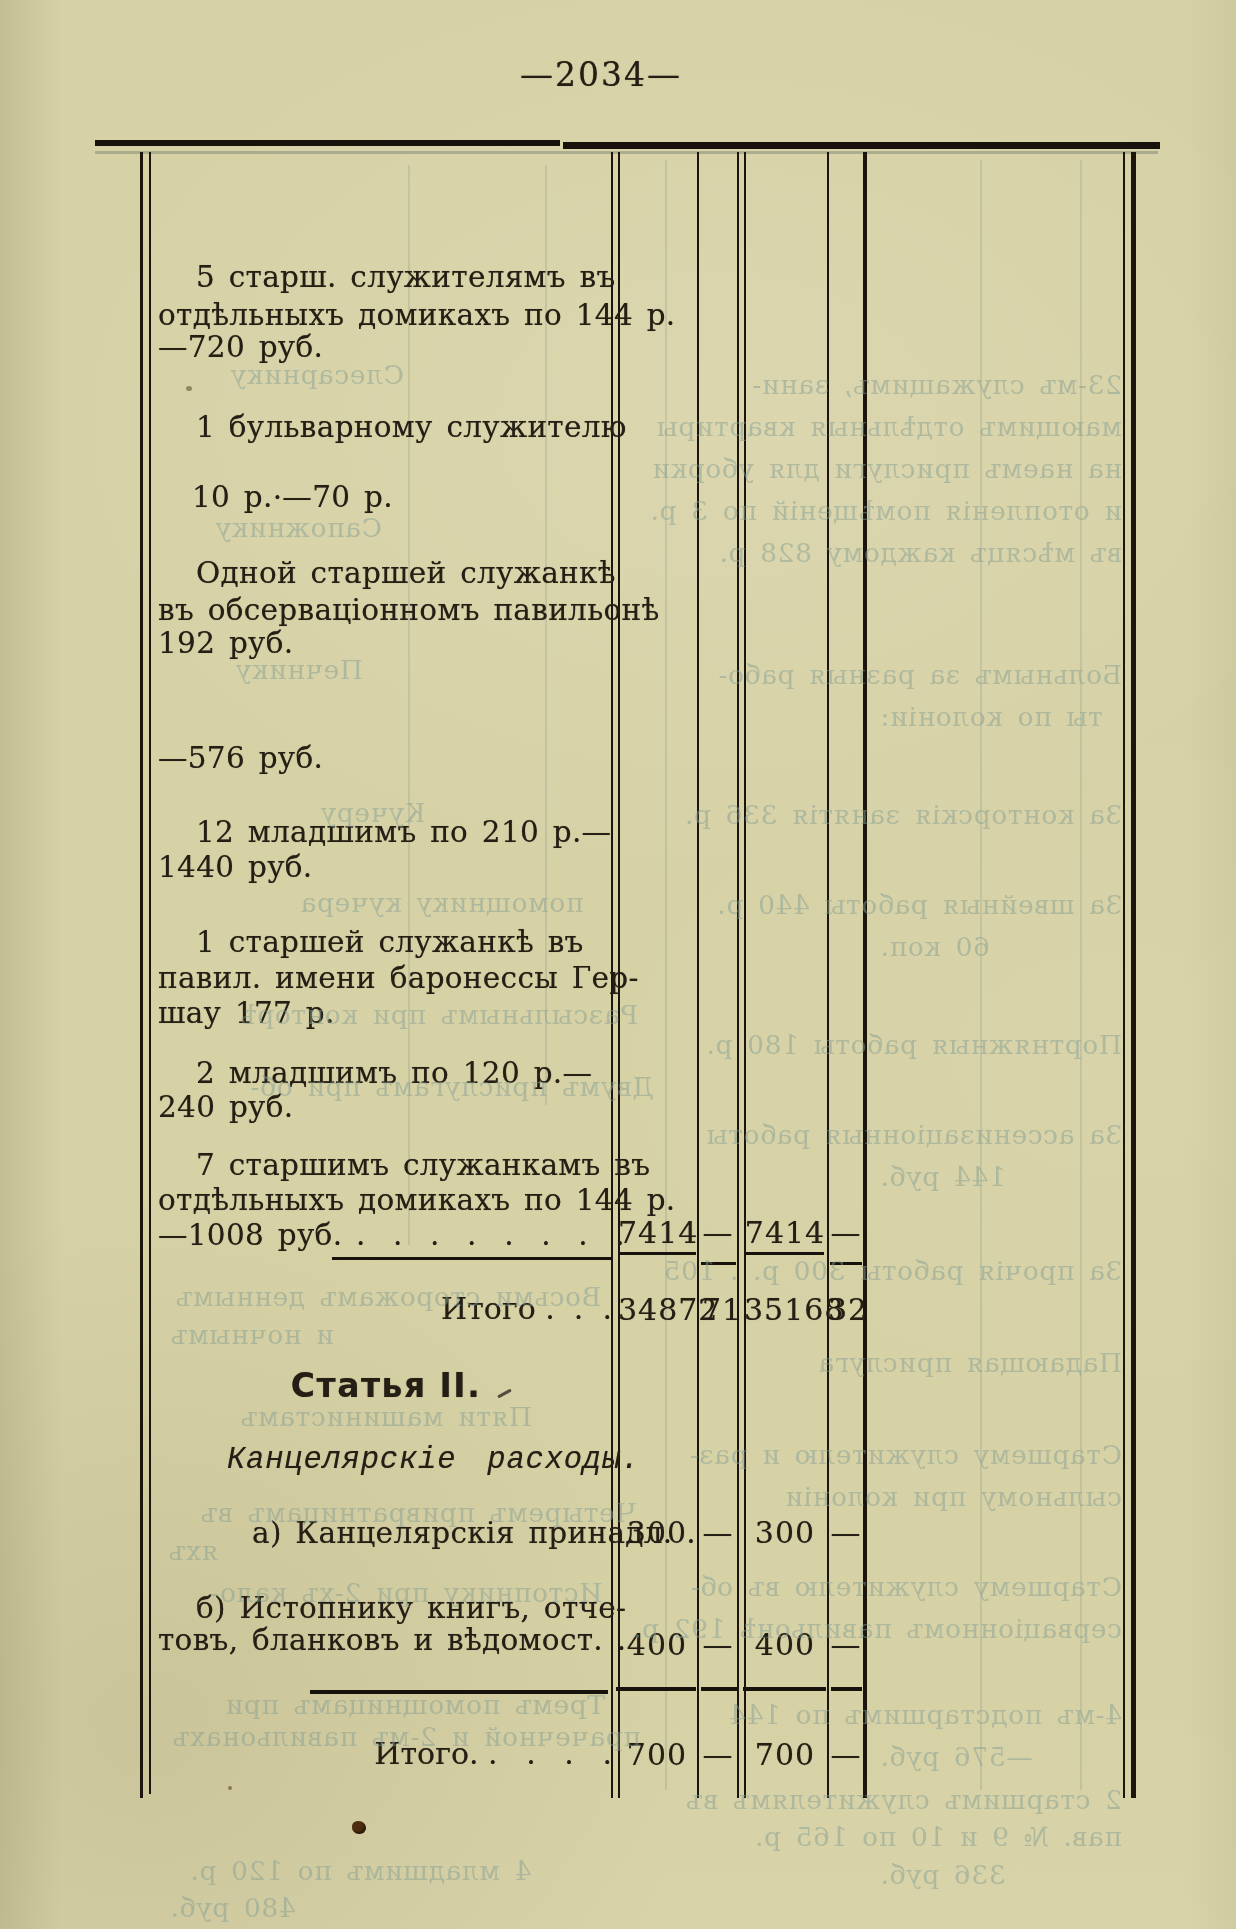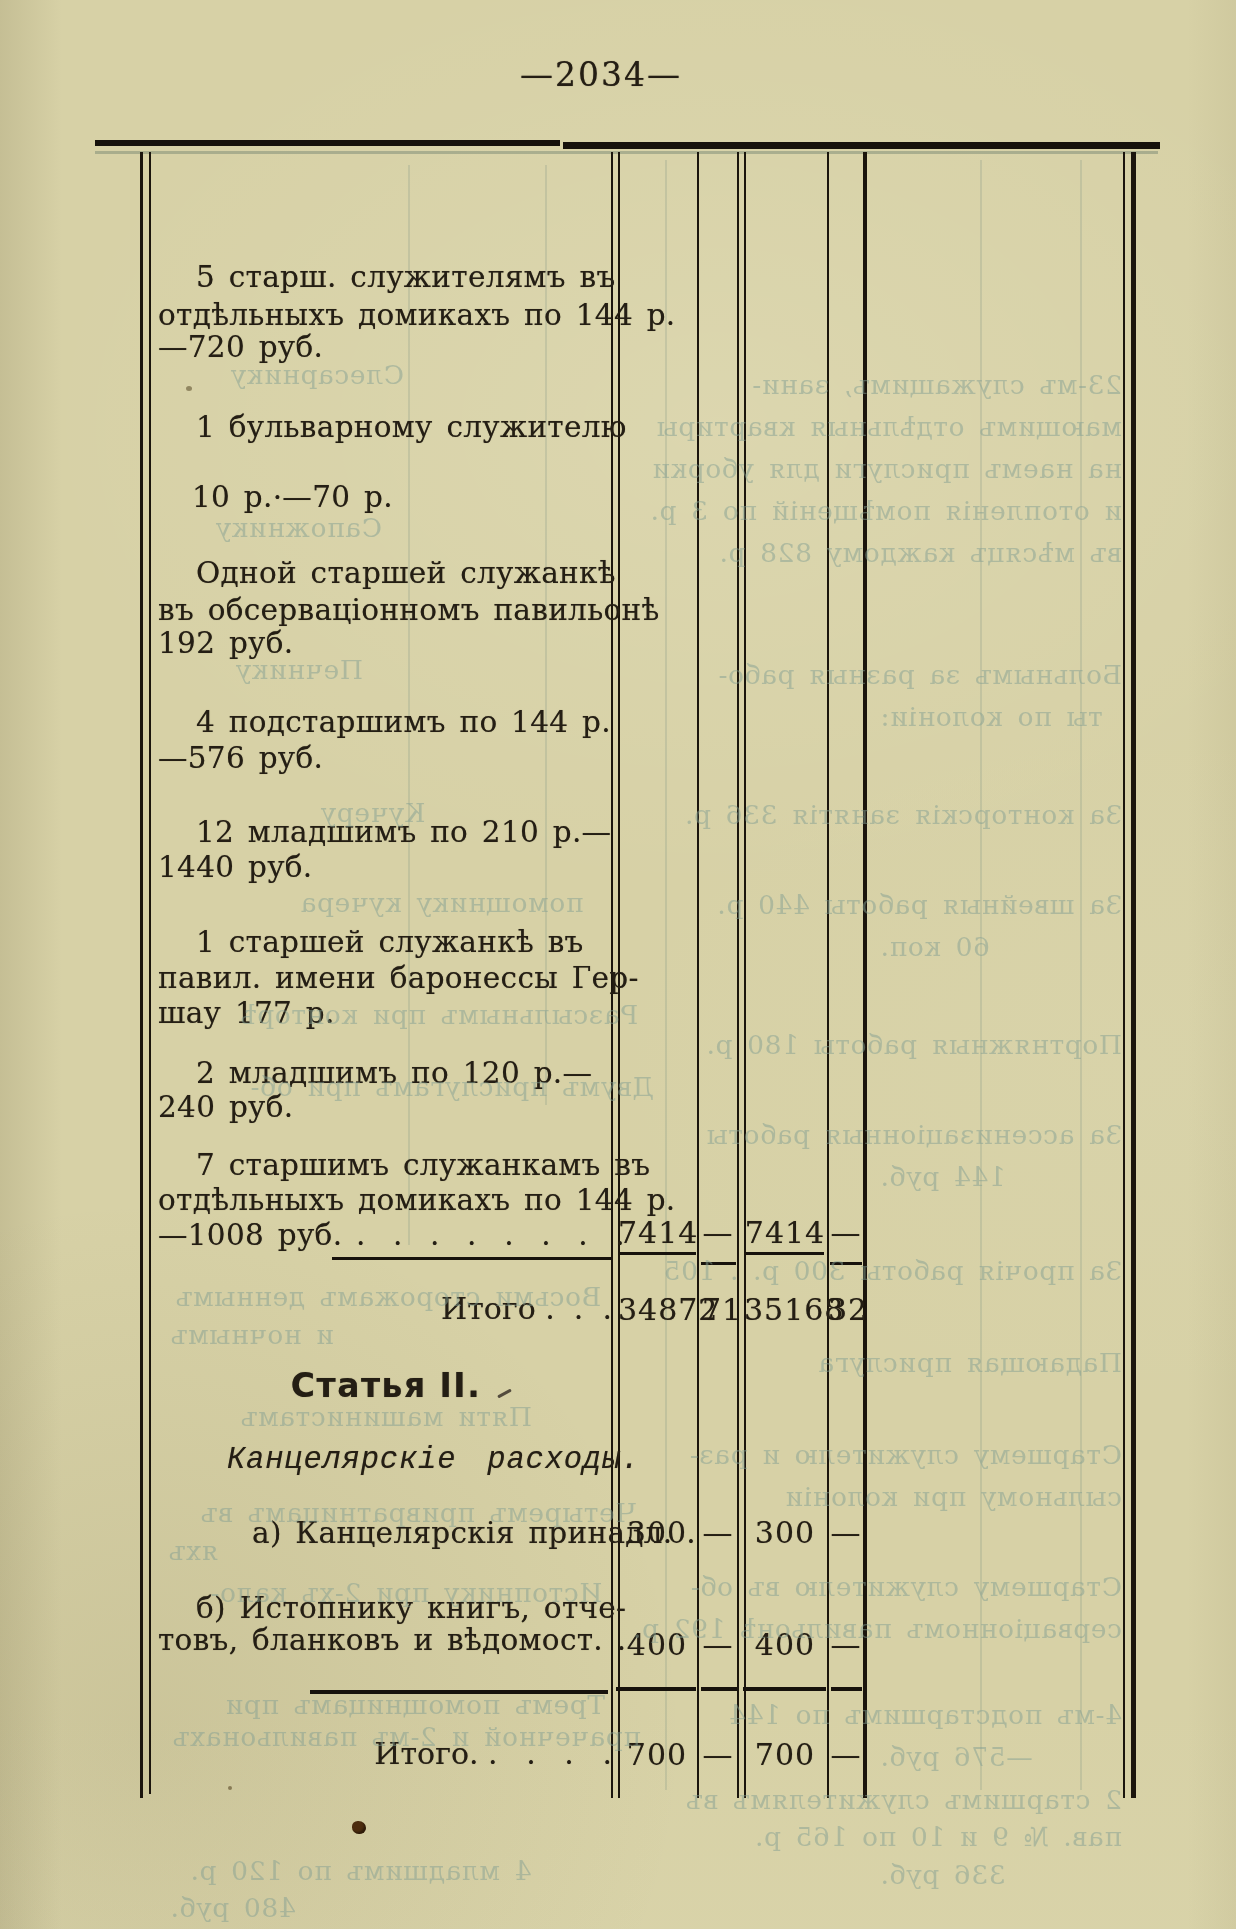--- a/index.html
+++ b/index.html
@@ -95,21 +95,20 @@
 
   <div id="gen" class="abs" style="left:0;top:0;width:100%;height:100%;">
       <div class="tl" style="top: 258px; left: 196px; width: 418px;">5 старш. служителямъ въ</div>
       <div class="tl" style="top: 296px; left: 158px; width: 456px;">отдѣльныхъ домикахъ по 144 р.</div>
       <div class="tl" style="top: 328px; left: 158px; width: 456px;">—720 руб.</div>
       <div class="tl" style="top: 408px; left: 196px; width: 418px;">1 бульварному служителю</div>
       <div class="tl" style="top: 478px; left: 169px; width: 456px; margin-left: 23px;">10 р.·—70 р.</div>
       <div class="tl" style="top: 554px; left: 196px; width: 418px;">Одной старшей служанкѣ</div>
       <div class="tl" style="top: 591px; left: 158px; width: 456px;">въ обсервaціонномъ павильонѣ</div>
       <div class="tl" style="top: 624px; left: 158px; width: 456px;">192 руб.</div>
-      <div class="tl" style="top: 703px; left: 196px; width: 418px;">4 подстаршимъ по 144 р.</div>
       <div class="tl" style="top: 739px; left: 158px; width: 456px;">—576 руб.</div>
       <div class="tl" style="top: 813px; left: 196px; width: 418px;">12 младшимъ по 210 р.—</div>
       <div class="tl" style="top: 848px; left: 158px; width: 456px;">1440 руб.</div>
       <div class="tl" style="top: 923px; left: 196px; width: 418px;">1 старшей служанкѣ въ</div>
       <div class="tl" style="top: 959px; left: 158px; width: 456px;">павил. имени баронессы Гер-</div>
       <div class="tl" style="top: 994px; left: 158px; width: 456px;">шау 177 р.</div>
       <div class="tl" style="top: 1054px; left: 196px; width: 418px;">2 младшимъ по 120 р.—</div>
       <div class="tl" style="top: 1088px; left: 158px; width: 456px;">240 руб.</div>
       <div class="tl" style="top: 1146px; left: 196px; width: 418px;">7 старшимъ служанкамъ въ</div>
       <div class="tl" style="top: 1181px; left: 158px; width: 456px;">отдѣльныхъ домикахъ по 144 р.</div>

